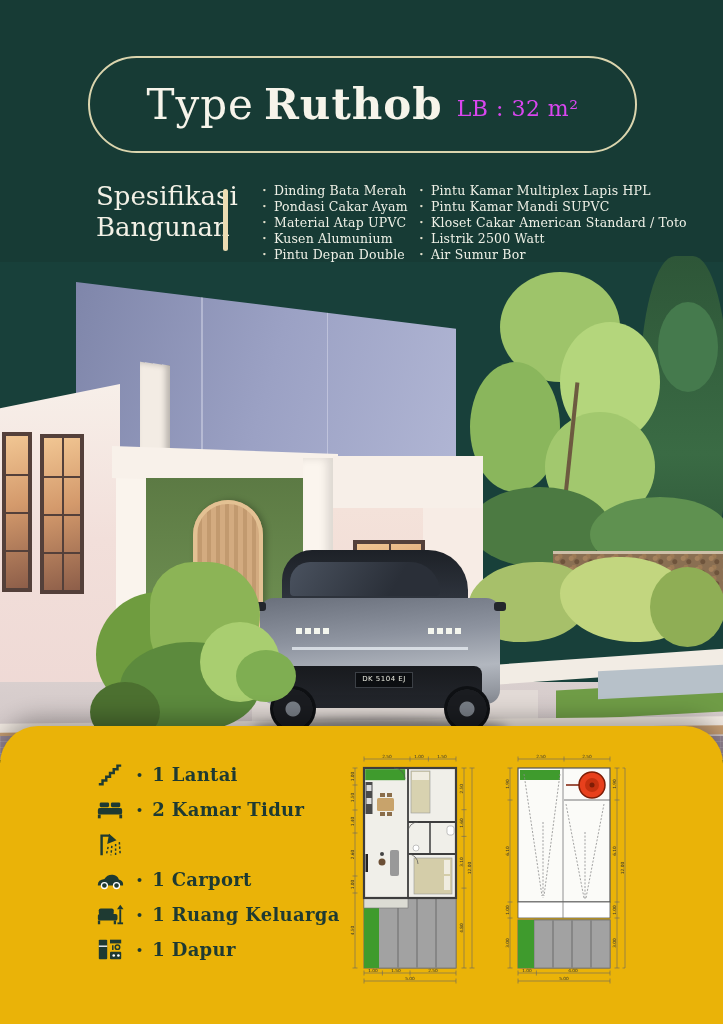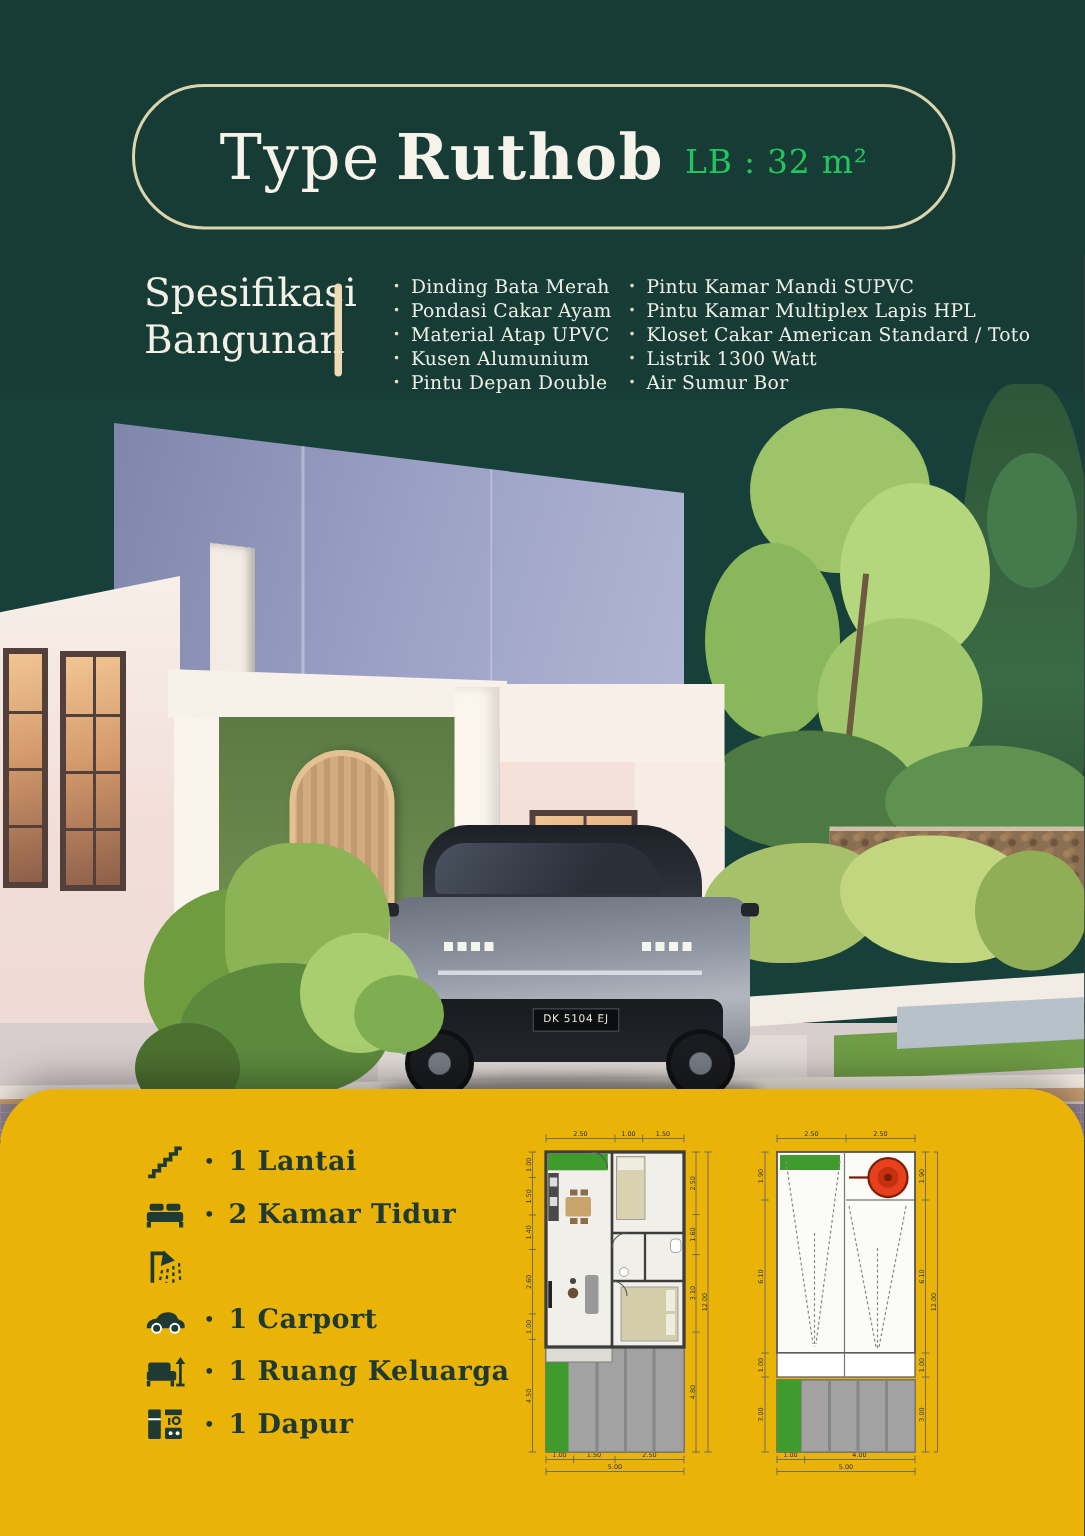--- a/index.html
+++ b/index.html
@@ -4,21 +4,21 @@
 <style>
   html,body{margin:0;padding:0;background:#444;}
   .page{position:relative;width:723px;height:1024px;background:#173b35;overflow:hidden;
         font-family:"DejaVu Serif","Liberation Serif",serif;margin:0 auto;}
 
   
   .pill{position:absolute;left:88px;top:56px;width:549px;height:97px;border:2px solid #dbd5ae;
         border-radius:54px;display:flex;align-items:center;justify-content:center;box-sizing:border-box;}
   .pill .title{font-size:42px;color:#f6f4ea;letter-spacing:1px;}
   .pill .title b{font-weight:700;margin-left:10px;text-align:center;}
-  .pill .area{font-size:22px;color:#22c55e;margin-left:14px;position:relative;top:4px;letter-spacing:.5px;}
+  .pill .area{font-size:22px;color:#d946ef;margin-left:14px;position:relative;top:4px;letter-spacing:.5px;}
 
   
   .spec-head{position:absolute;left:96px;top:181px;font-size:26px;line-height:31px;color:#f3f1e6;}
   .divider{position:absolute;left:223px;top:189px;width:5px;height:62px;background:#ebdcb2;border-radius:3px;}
   .spec-list{position:absolute;top:183px;margin:0;padding:0;list-style:none;
              font-size:12.5px;line-height:15.9px;color:#eef0e6;letter-spacing:.2px;}
   .spec-list.c1{left:262px;width:170px;}
   .spec-list.c2{left:419px;width:270px;}
   .spec-list li::before{content:"•";font-size:8px;vertical-align:2px;margin-right:7px;color:#e7e3cf;}
 
@@ -113,24 +113,24 @@
   </div>
   <div class="divider"></div>
   <ul class="spec-list c1">
     <li>Dinding Bata Merah</li>
     <li>Pondasi Cakar Ayam</li>
     <li>Material Atap UPVC</li>
     <li>Kusen Alumunium</li>
     <li>Pintu Depan Double Plywood</li>
   </ul>
   <ul class="spec-list c2">
+    <li>Pintu Kamar Multiplex Lapis HPL</li>
     <li>Pintu Kamar Mandi SUPVC</li>
-    <li>Pintu Kamar Multiplex Lapis HPL</li>
     <li>Kloset Cakar American Standard / Toto</li>
-    <li>Listrik 1300 Watt</li>
+    <li>Listrik 2500 Watt</li>
     <li>Air Sumur Bor</li>
   </ul>
 
   <div class="photo">
 
     <div class="blob" style="left:640px;top:-6px;width:88px;height:330px;border-radius:40% 40% 45% 45%;background:linear-gradient(180deg,#2e5638,#3a6b44 60%,#2c5136);"></div>
     <div class="blob" style="left:658px;top:40px;width:60px;height:90px;background:#457a4d;"></div>
     <div class="blob" style="left:500px;top:10px;width:120px;height:110px;background:#9ec46a;"></div>
     <div class="blob" style="left:560px;top:60px;width:100px;height:120px;background:#b4d67c;"></div>
     <div class="blob" style="left:470px;top:100px;width:90px;height:130px;background:#8ab65c;"></div>

